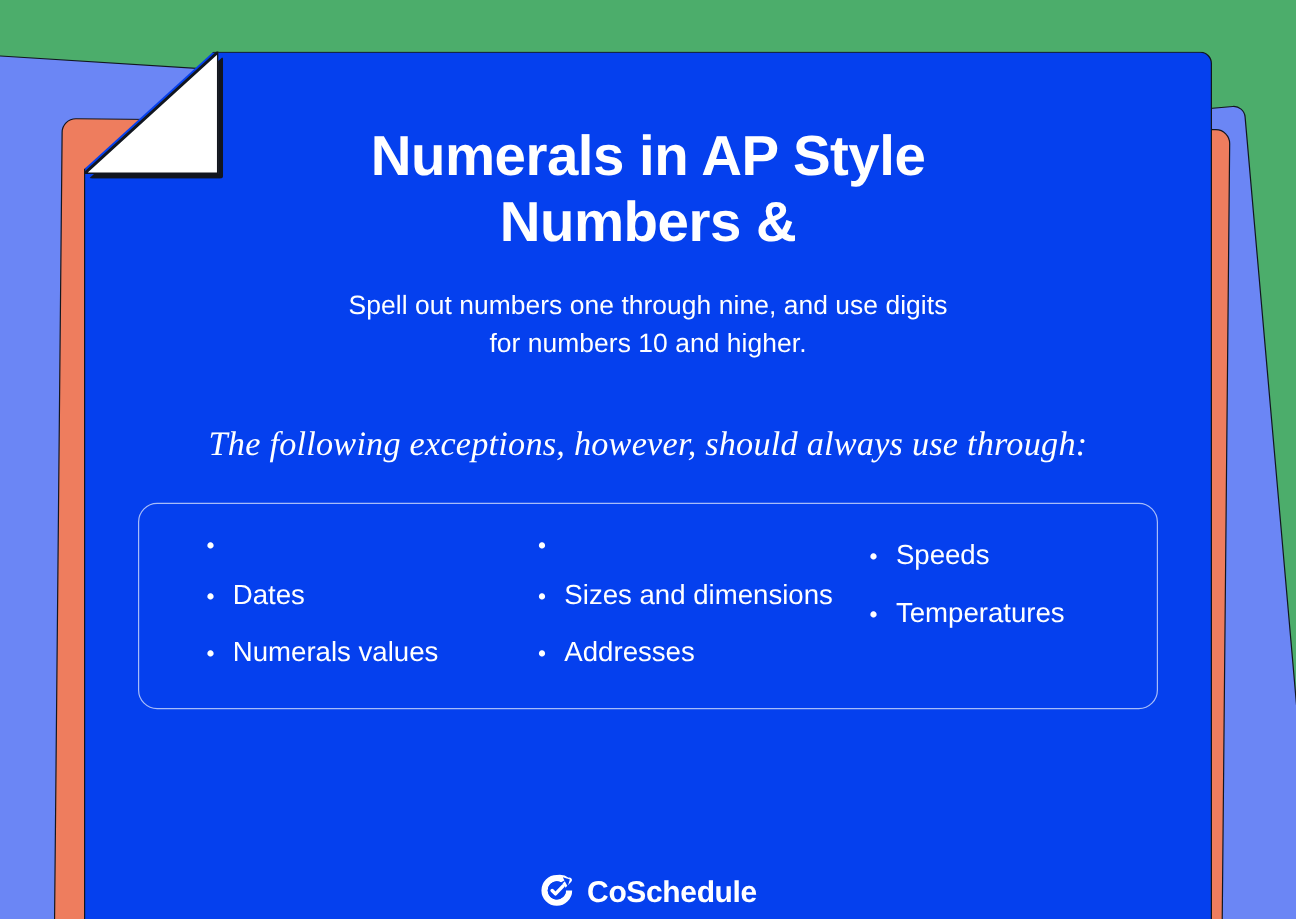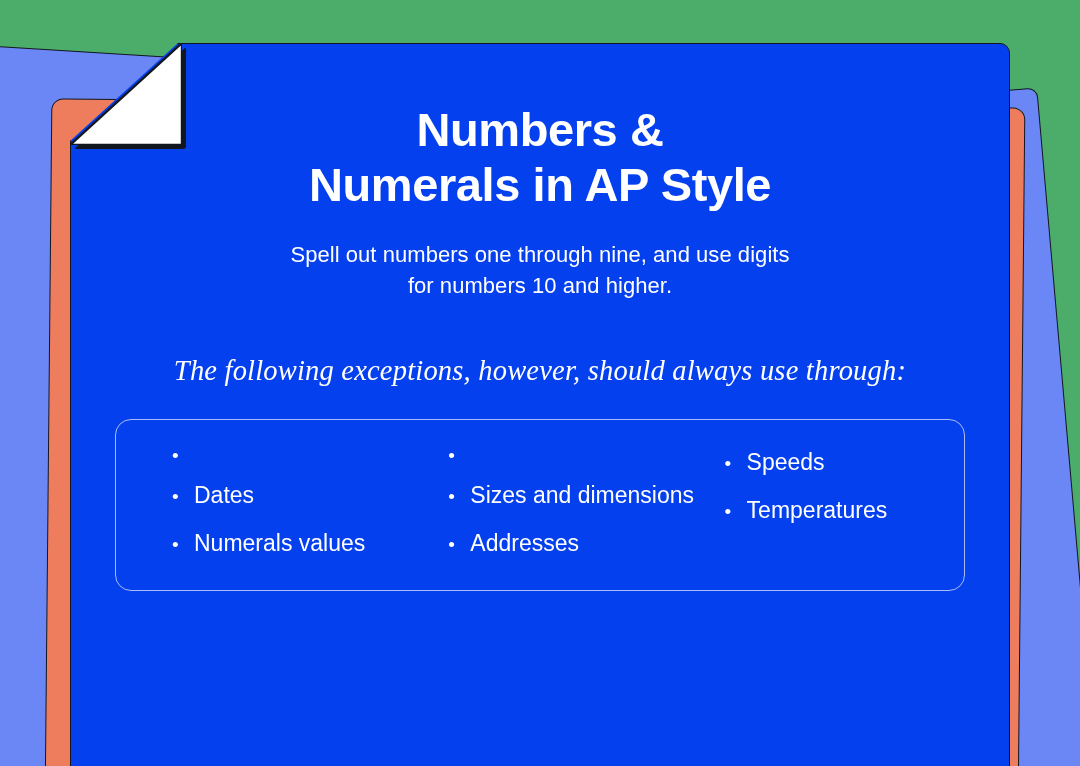--- a/index.html
+++ b/index.html
@@ -223,22 +223,22 @@
   <div class="fold"></div>
   <div class="fold-edge">
     <svg width="112" height="102" viewBox="0 0 112 102" fill="none">
       <path d="M112 0 L112 102 L0 102 Z" fill="none" stroke="#12161f" stroke-width="2.4"></path>
     </svg>
   </div>
 
   <div class="content">
 
     <h1 class="title">
+      <span class="line">Numerals in AP Style</span>
       <span class="line">Numbers &amp;</span>
-      <span class="line">Numerals in AP Style</span>
     </h1>
 
     <p class="subtitle">
       <span class="line">Spell out numbers one through nine, and use digits</span>
       <span class="line">for numbers 10 and higher.</span>
     </p>
 
     <p class="exceptions">The following exceptions, however, should always use through:</p>
 
     <div class="bullet-box">
@@ -277,15 +277,30 @@
           <span>Speeds</span>
         </div>
         <div class="bullet-item">
           <span class="bullet-dot">•</span>
           <span>Temperatures</span>
         </div>
       </div>
 
     </div>
 
+    <div class="logo">
+      <span class="logo-mark">
+        <svg width="30" height="30" viewBox="0 0 30 30" fill="none">
+          <path d="M15 2.2 A12.8 12.8 0 1 0 27.8 15 L27.8 15 A12.8 12.8 0 0 1 15 27.8 A12.8 12.8 0 0 1 15 2.2 Z" fill="#ffffff"></path>
+          <path d="M25.2 4.6 A12.8 12.8 0 0 0 15 2.2 A12.8 12.8 0 0 0 15 27.8 A12.8 12.8 0 0 0 27.8 15 L22.6 15 A7.6 7.6 0 1 1 18.6 8.3 Z" fill="#ffffff"></path>
+          <path d="M10.2 14.9 L13.7 18.4 L25.6 6.4" stroke="#ffffff" stroke-width="4.1" stroke-linecap="round" stroke-linejoin="round" fill="none"></path>
+          <path d="M10.2 14.9 L13.7 18.4 L25.6 6.4" stroke="#0540EE" stroke-width="0" fill="none"></path>
+          <path d="M15 2.6 A12.4 12.4 0 1 0 27.4 15" stroke="#0540EE" stroke-width="0" fill="none"></path>
+          <circle cx="15" cy="15" r="7.6" fill="#0540EE"></circle>
+          <path d="M11.1 15.1 L13.9 17.9 L20.3 11.2" stroke="#ffffff" stroke-width="2.9" stroke-linecap="round" stroke-linejoin="round" fill="none"></path>
+          <path d="M20.0 4.0 L25.9 5.9 L24.0 11.8 Z" fill="#0540EE"></path>
+        </svg>
+      </span>
+      <span class="logo-text">CoSchedule</span>
+    </div>
 
   </div>
 </div>
 
 </body></html>

